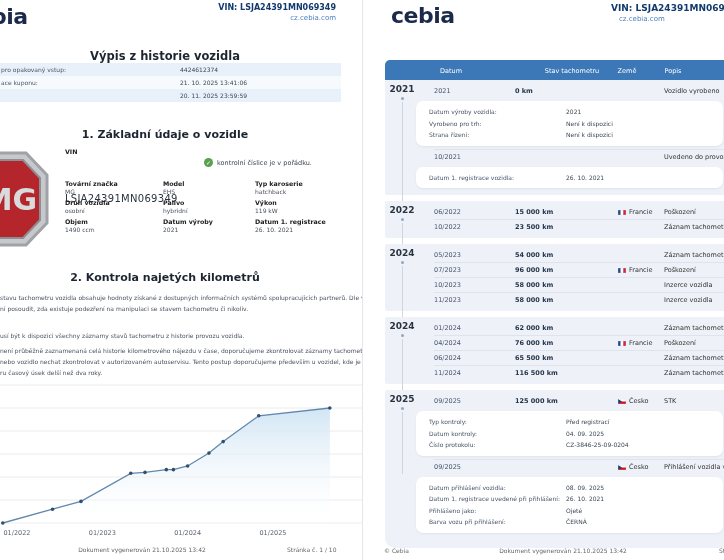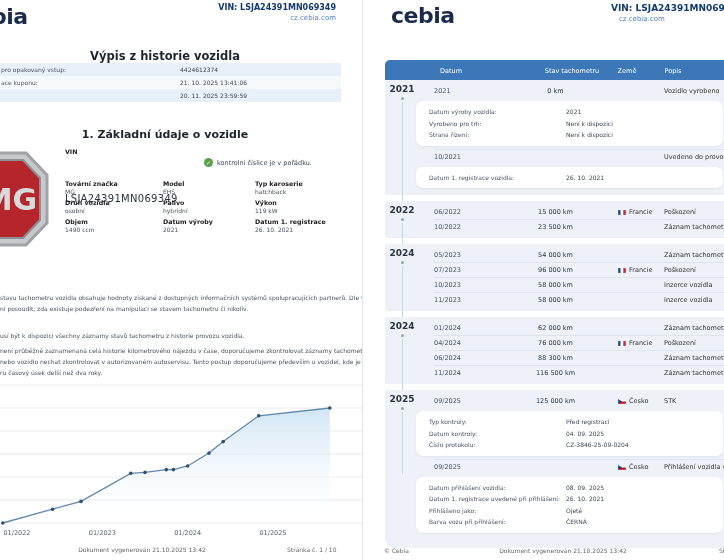--- a/index.html
+++ b/index.html
@@ -35,21 +35,21 @@
   .grp{position:relative;background:#eef2f8;margin-bottom:6px;padding:3px 0 4px 0;border-radius:2px;}
   .grp:last-child{border-radius:2px 2px 2px 10px;padding-bottom:12px;}
   .y-year{position:absolute;left:0;top:4px;width:34px;text-align:center;
           font-size:9px;font-weight:bold;color:#2a3340;}
   .y-dot{position:absolute;left:16px;top:17px;width:3px;height:3px;border-radius:50%;background:#93a7bd;}
   .y-line{position:absolute;left:17px;top:22px;width:1px;background:#ccd7e3;}
   .t-row{position:relative;height:15px;}
   .t-row span{position:absolute;top:4px;font-size:6.5px;white-space:nowrap;}
   .sep{position:absolute;left:49px;right:8px;top:0;height:1px;background:#dce4ee;}
   .c-date{left:49px;color:#46546b;}
-  .c-km{left:130px;width:81px;text-align:center;font-weight:normal;color:#26364a;}
+  .c-km{left:130px;width:81px;text-align:left;font-weight:bold;color:#26364a;}
   .c-flag{left:233px;top:5px !important;width:8px;height:5px;display:block;}
   .c-country{left:244px;color:#333;}
   .c-desc{left:279px;color:#333;}
   .t-card{position:relative;margin:3px 0 3px 31px;width:307px;background:#fff;border-radius:7px;
           padding:5px 0;box-shadow:0 1px 2px rgba(40,60,90,.08);}
   .cf{position:relative;height:11.5px;}
   .cf span{position:absolute;top:2px;font-size:6px;white-space:nowrap;}
   .cf-l{left:13px;color:#4a5568;}
   .cf-v{left:150px;color:#3c4654;}
 </style>
@@ -107,20 +107,21 @@
         <div class="abs f-lab" style="left: 255px; top: 199px;">Výkon</div>
         <div class="abs f-val" style="left: 255px; top: 207px;">119 kW</div>
         <div class="abs f-lab" style="left: 65px; top: 218px;">Objem</div>
         <div class="abs f-val" style="left: 65px; top: 226px;">1490 ccm</div>
         <div class="abs f-lab" style="left: 163px; top: 218px;">Datum výroby</div>
         <div class="abs f-val" style="left: 163px; top: 226px;">2021</div>
         <div class="abs f-lab" style="left: 255px; top: 218px;">Datum 1. registrace</div>
         <div class="abs f-val" style="left: 255px; top: 226px;">26. 10. 2021</div>
       </div>
 
+    <div class="abs sec-title" style="top:271px;left:0;width:330px;">2. Kontrola najetých kilometrů</div>
 
     <div id="text-lines">
         <div class="abs para" style="left: 0px; top: 292px;">stavu tachometru vozidla obsahuje hodnoty získané z dostupných informačních systémů spolupracujících partnerů. Dle vývoje</div>
         <div class="abs para" style="left: 0px; top: 303px;">ní posoudit, zda existuje podezření na manipulaci se stavem tachometru či nikoliv.</div>
         <div class="abs para" style="left: 0px; top: 330px;">usí být k dispozici všechny záznamy stavů tachometru z historie provozu vozidla.</div>
         <div class="abs para" style="left: 0px; top: 345px;">není průběžně zaznamenaná celá historie kilometrového nájezdu v čase, doporučujeme zkontrolovat záznamy tachometru také</div>
         <div class="abs para" style="left: 0px; top: 356px;">nebo vozidlo nechat zkontrolovat v autorizovaném autoservisu. Tento postup doporučujeme především u vozidel, kde je mezi</div>
         <div class="abs para" style="left: 0px; top: 367px;">ru časový úsek delší než dva roky.</div>
       </div>
 
@@ -286,21 +287,21 @@
                 <rect x="2.7" width="2.6" height="5" fill="#fff"></rect>
                 <rect x="5.3" width="2.7" height="5" fill="#d0293e"></rect>
                 <rect width="8" height="5" fill="none" stroke="#b9c2cc" stroke-width="0.4"></rect>
               </svg></span>
             <span class="c-country">Francie</span>
             <span class="c-desc">Poškození</span>
           </div>
           <div class="t-row">
             <div class="sep"></div>
             <span class="c-date">06/2024</span>
-            <span class="c-km">88 300 km</span>
+            <span class="c-km">65 500 km</span>
             <span class="c-desc">Záznam tachometru</span>
           </div>
           <div class="t-row">
             <div class="sep"></div>
             <span class="c-date">11/2024</span>
             <span class="c-km">116 500 km</span>
             <span class="c-desc">Záznam tachometru</span>
           </div>
         </div>
         <div class="grp">

